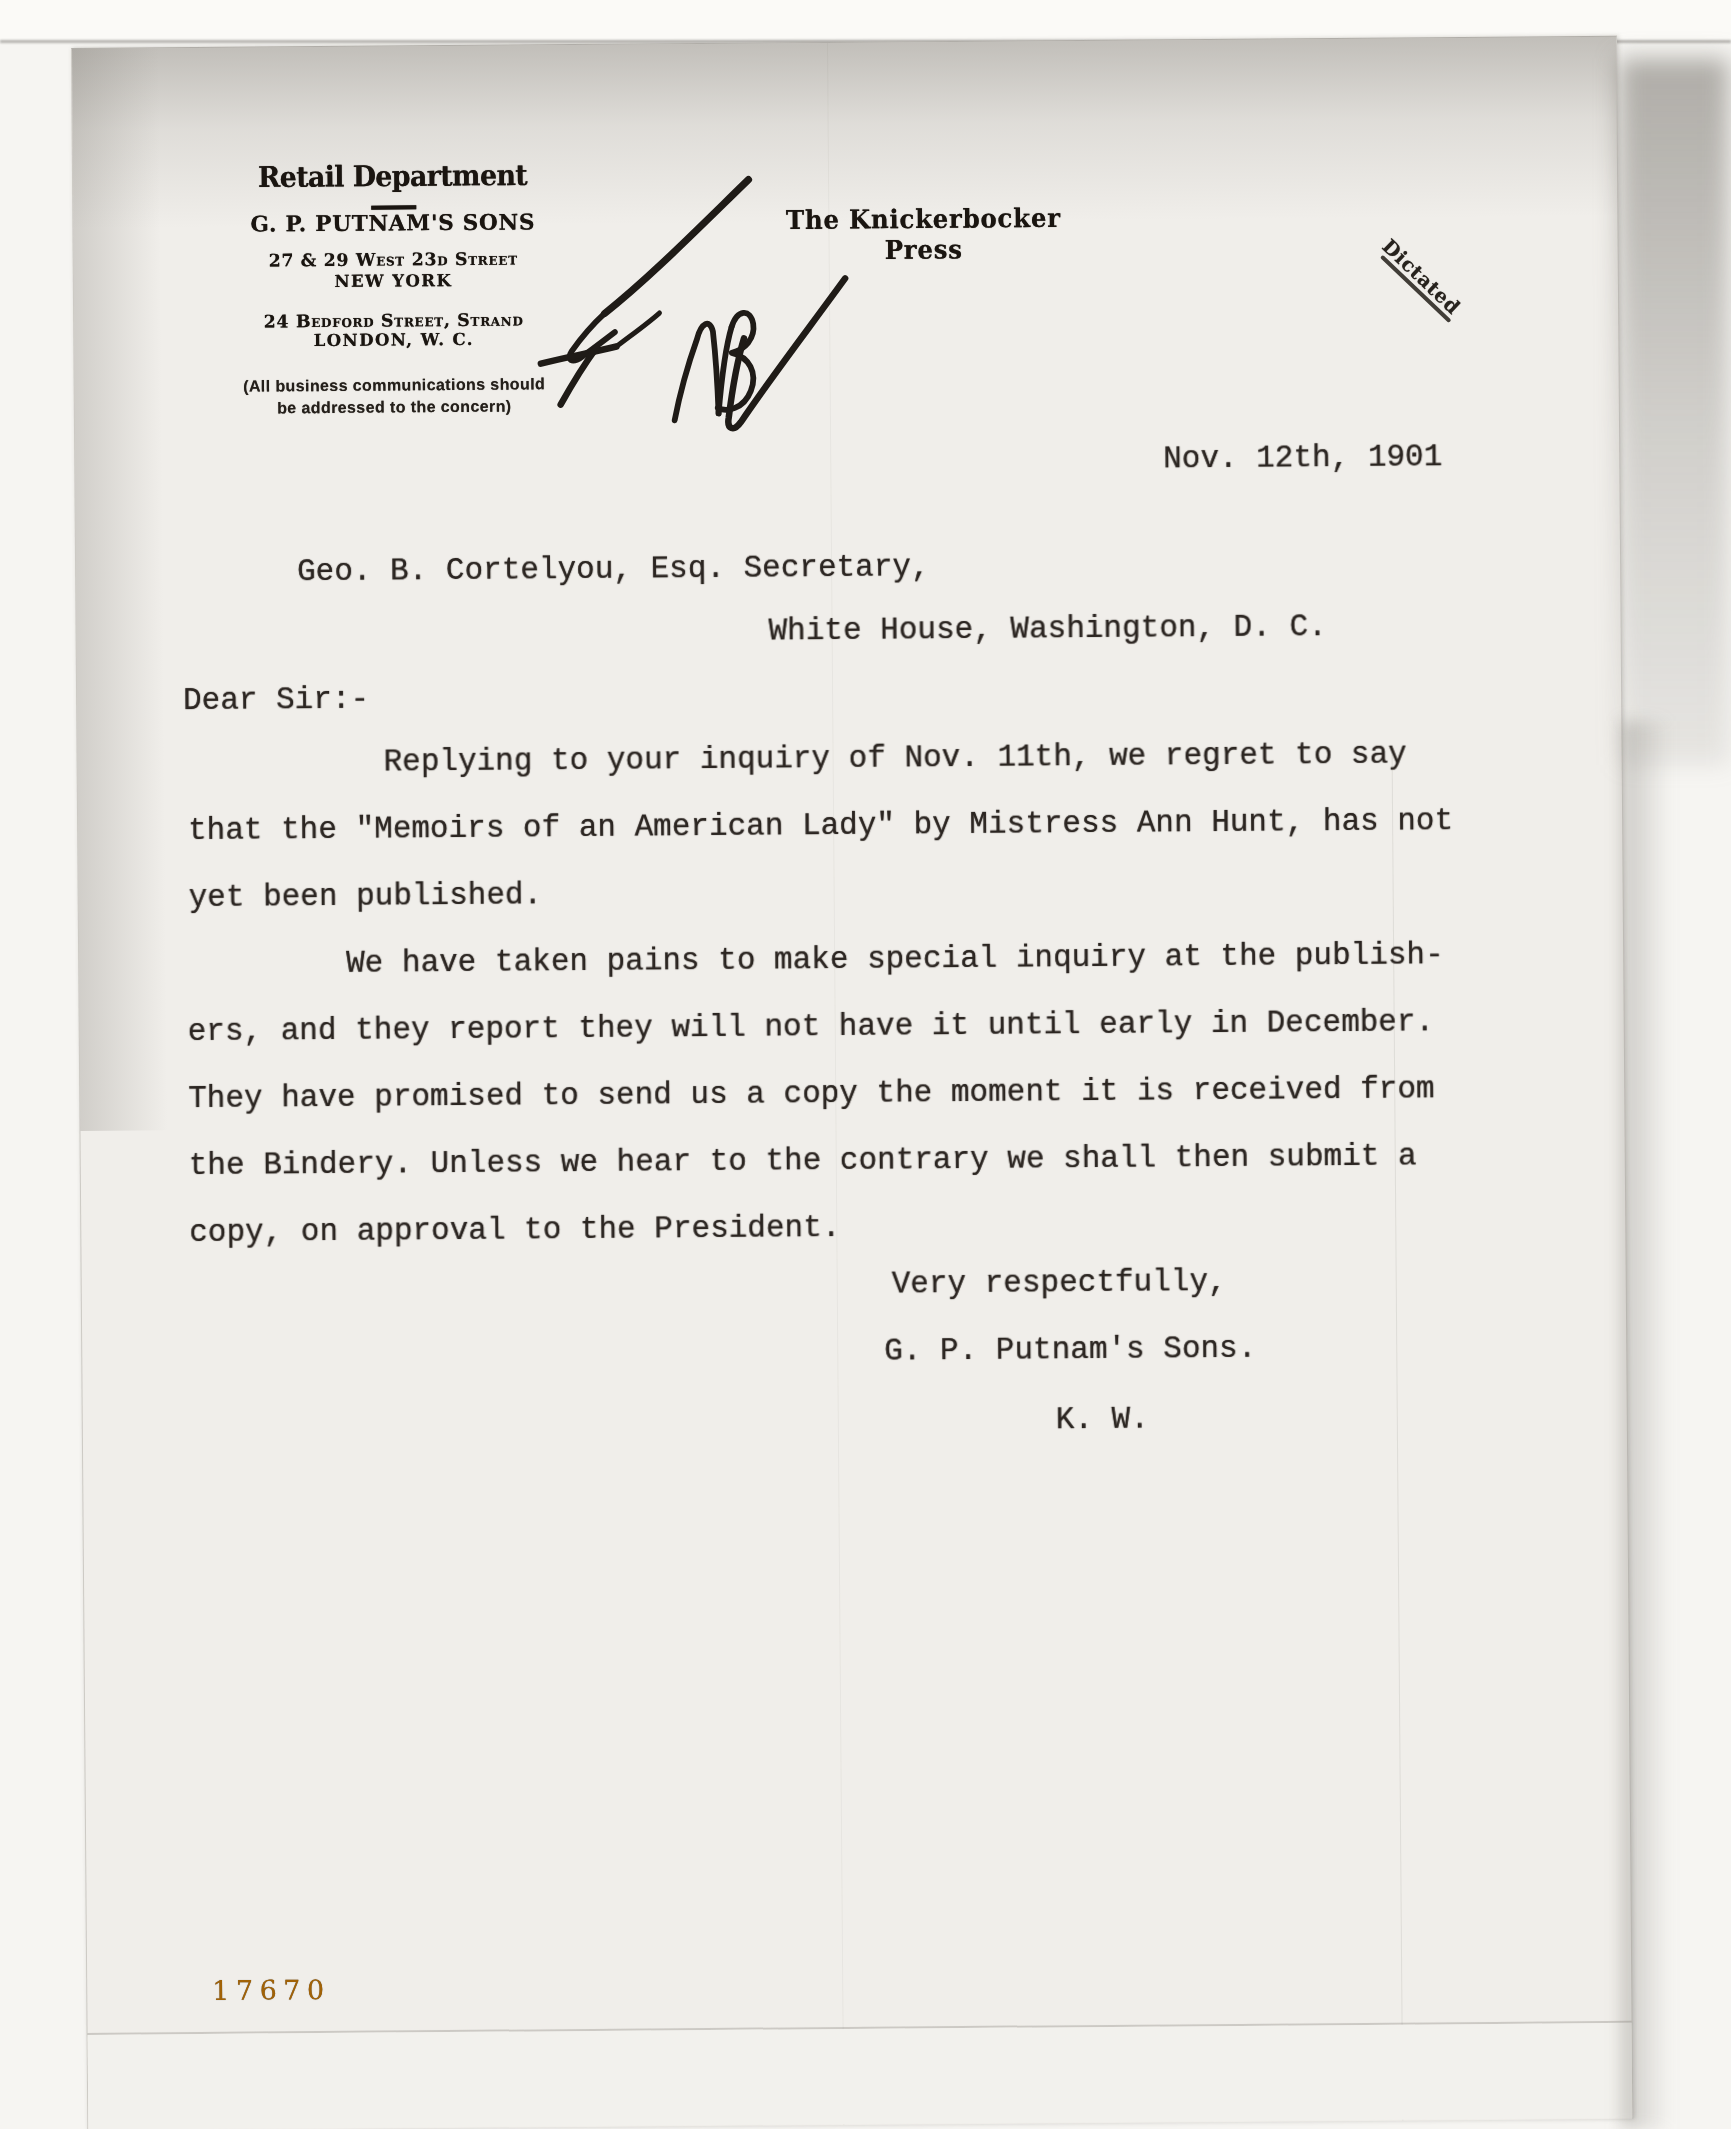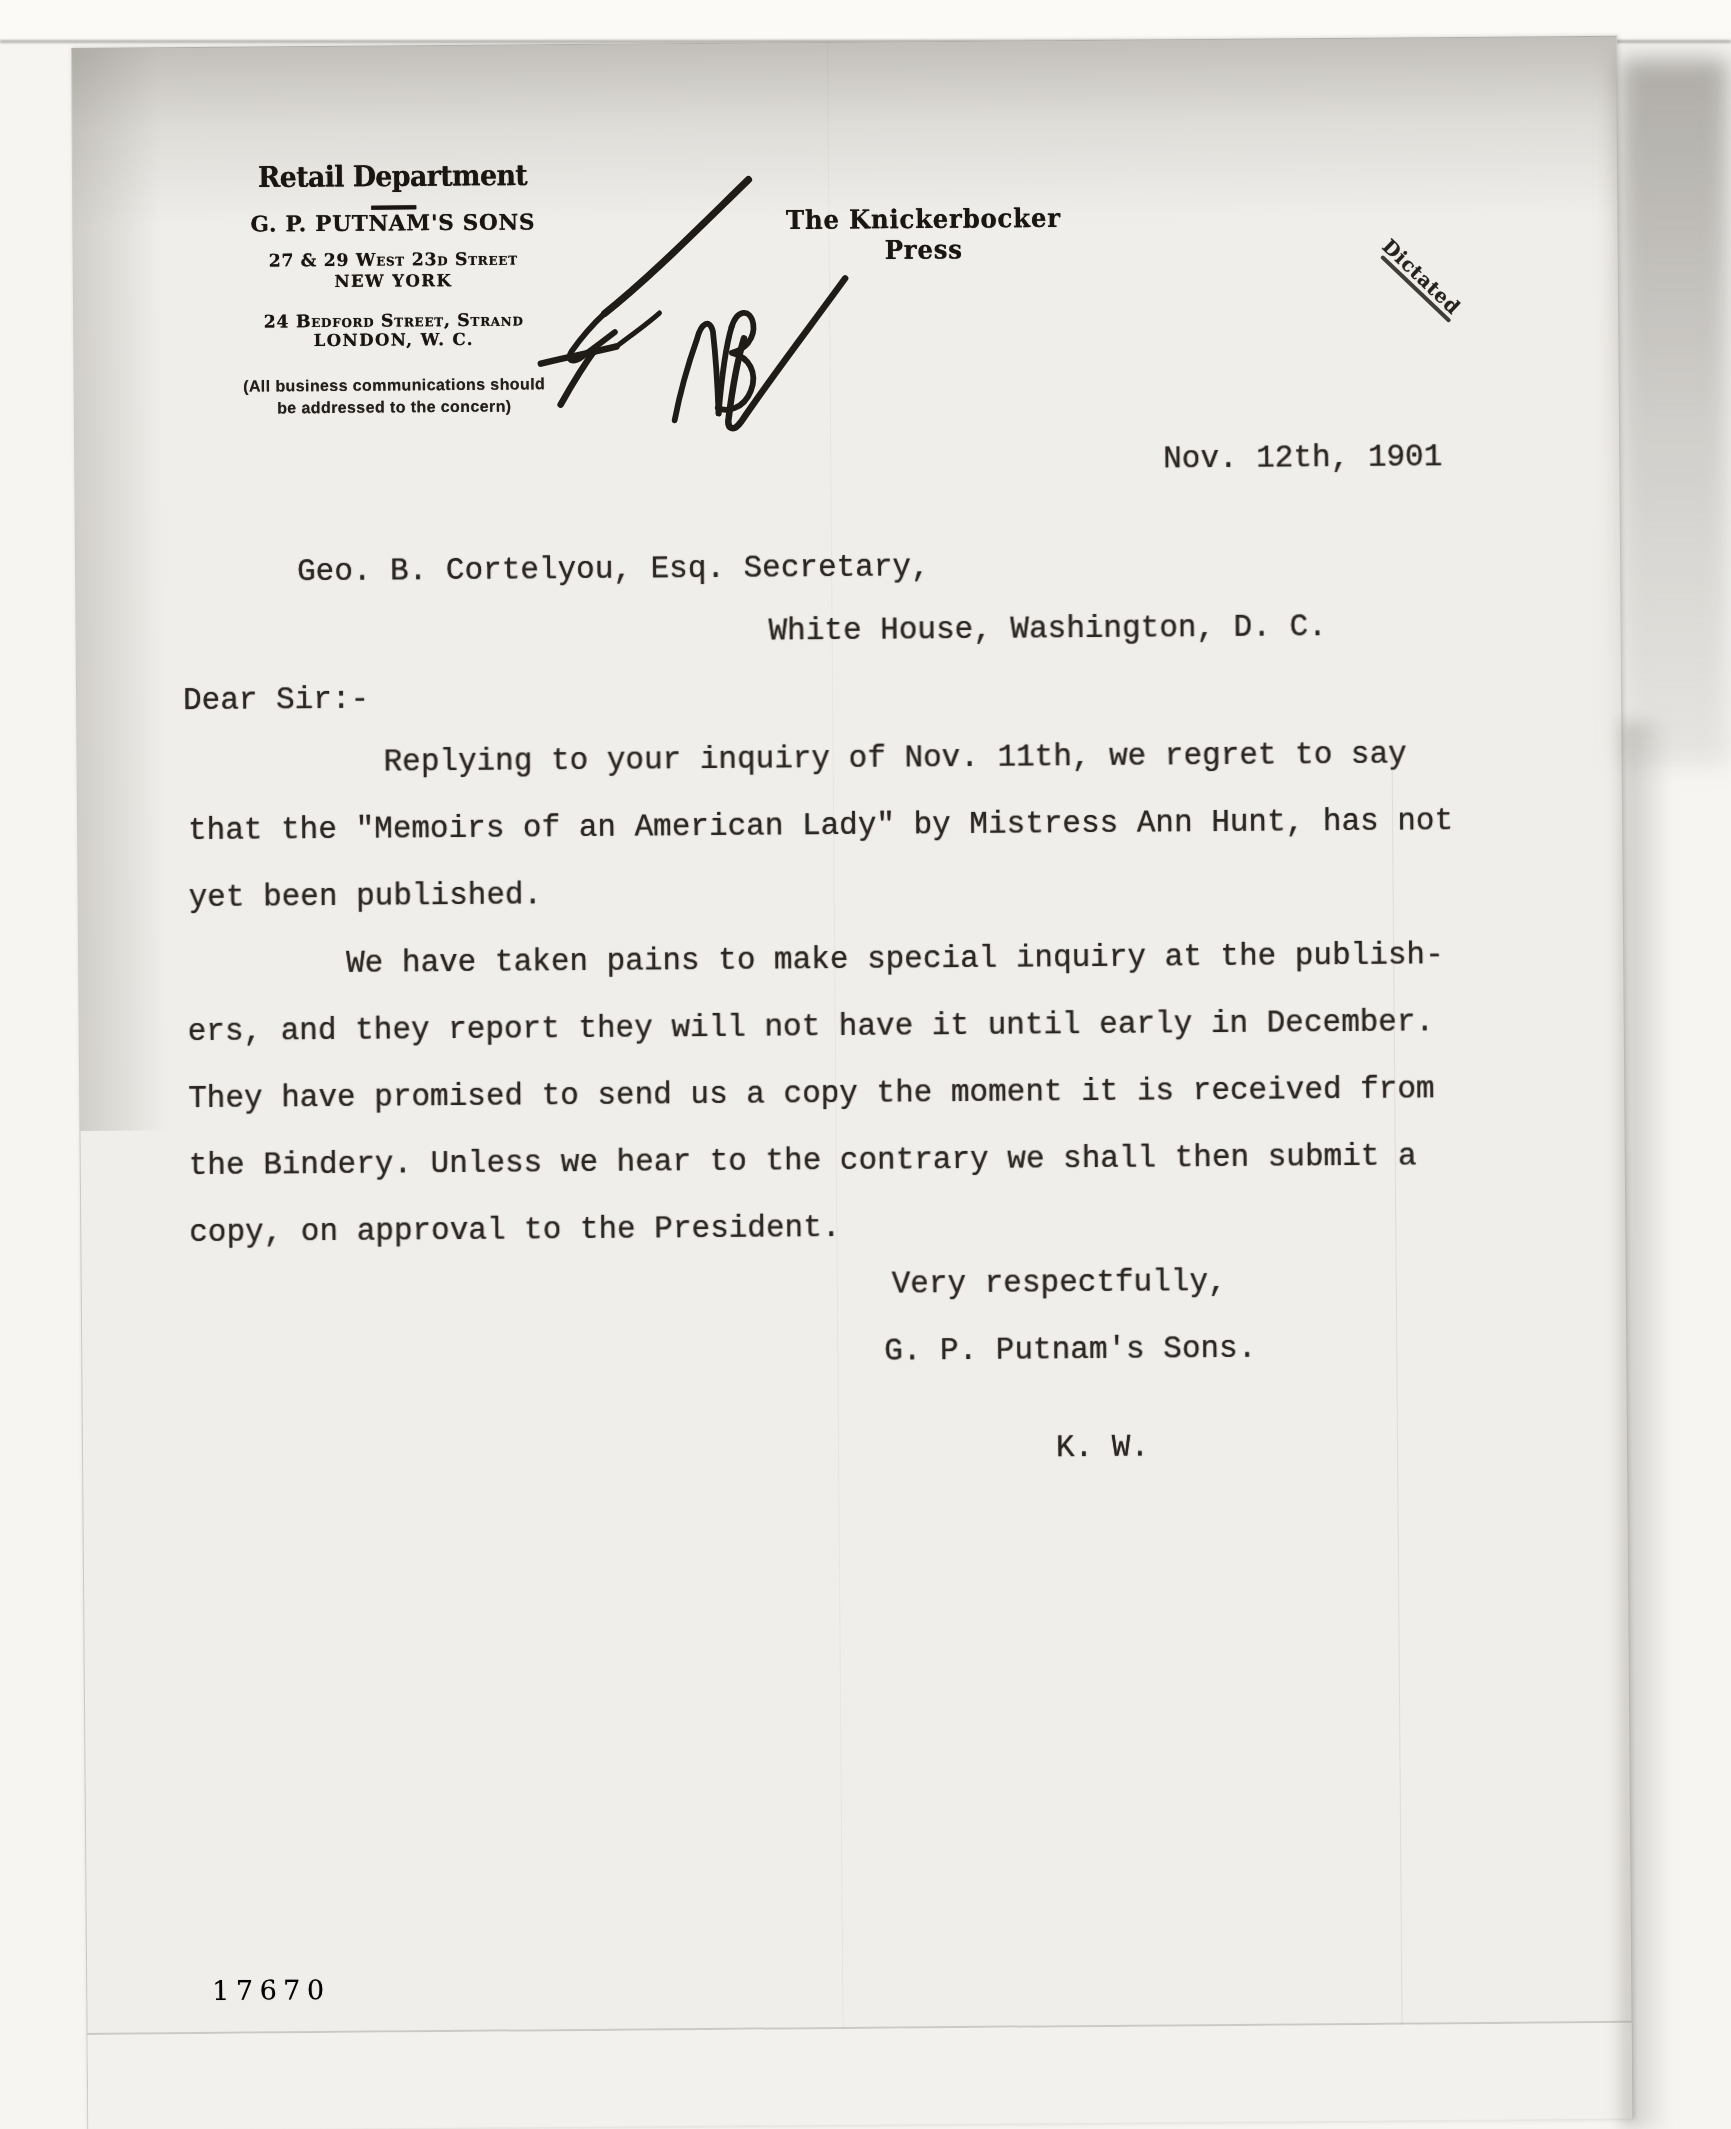--- a/index.html
+++ b/index.html
@@ -77,21 +77,21 @@
   .typed{position:absolute;white-space:pre;
     font-family:"Liberation Mono",monospace;font-size:31px;line-height:36px;
     color:var(--ink-type);letter-spacing:0;
     text-shadow:0 0 1px rgba(43,37,33,0.85);filter:blur(0.1px);}
   
   .hand-svg{position:absolute;left:0;top:0;width:1544px;height:2082px;pointer-events:none;}
   .hand-svg path{fill:none;stroke:var(--ink-pen);stroke-linecap:round;stroke-linejoin:round;}
   
   .doc-number{position:absolute;left:125px;top:1927px;
     font-family:"DejaVu Serif",serif;font-size:27px;letter-spacing:6.5px;
-    color:#000000;text-shadow:0 0 0.7px rgba(46,42,37,0.7);}
+    color:#a16207;text-shadow:0 0 0.7px rgba(46,42,37,0.7);}
 </style>
 </head>
 <body>
 
 <div class="scan">
   <div class="platen-strip"></div>
   <div class="platen-line"></div>
 
   <div class="page">
     <div class="shade-top"></div>
@@ -141,21 +141,21 @@
         <div class="typed" style="left: 306px; top: 698px;">Replying to your inquiry of Nov. 11th, we regret to say</div>
         <div class="typed" style="left: 110px; top: 765px;">that the "Memoirs of an American Lady" by Mistress Ann Hunt, has not</div>
         <div class="typed" style="left: 110px; top: 832px;">yet been published.</div>
         <div class="typed" style="left: 267px; top: 899px;">We have taken pains to make special inquiry at the publish-</div>
         <div class="typed" style="left: 108px; top: 966px;">ers, and they report they will not have it until early in December.</div>
         <div class="typed" style="left: 108px; top: 1033px;">They have promised to send us a copy the moment it is received from</div>
         <div class="typed" style="left: 108px; top: 1100px;">the Bindery. Unless we hear to the contrary we shall then submit a</div>
         <div class="typed" style="left: 108px; top: 1167px;">copy, on approval to the President.</div>
         <div class="typed" style="left: 810px; top: 1224px;">Very respectfully,</div>
         <div class="typed" style="left: 802px; top: 1291px;">G. P. Putnam's Sons.</div>
-        <div class="typed" style="left: 973px; top: 1389px;">K. W.</div>
+        <div class="typed" style="left: 973px; top: 1361px;">K. W.</div>
       </div>
 
     <div class="doc-number">17670</div>
 
     <div class="crease-h"></div>
     <div class="sheet-below"></div>
   </div>
 
   <div class="curl-top"></div>
   <div class="curl-strip"></div>

